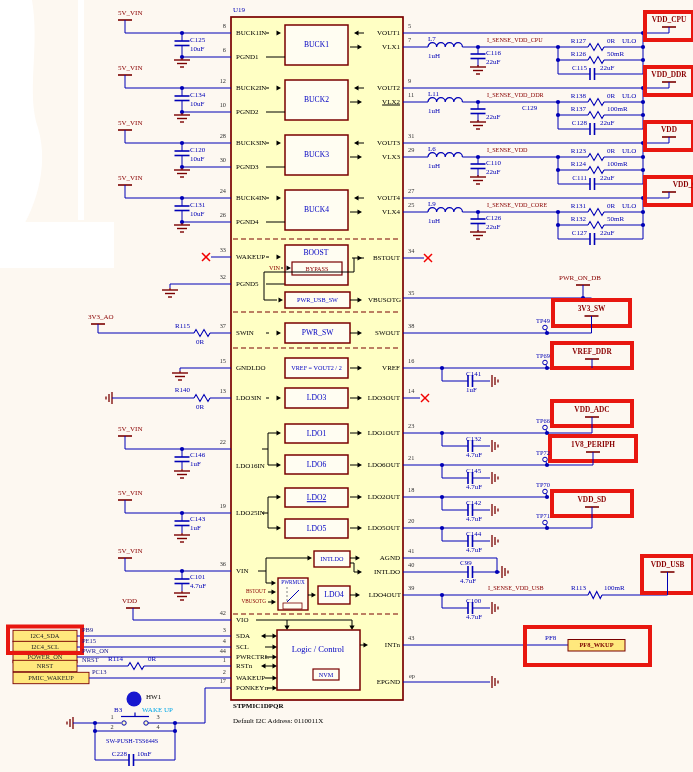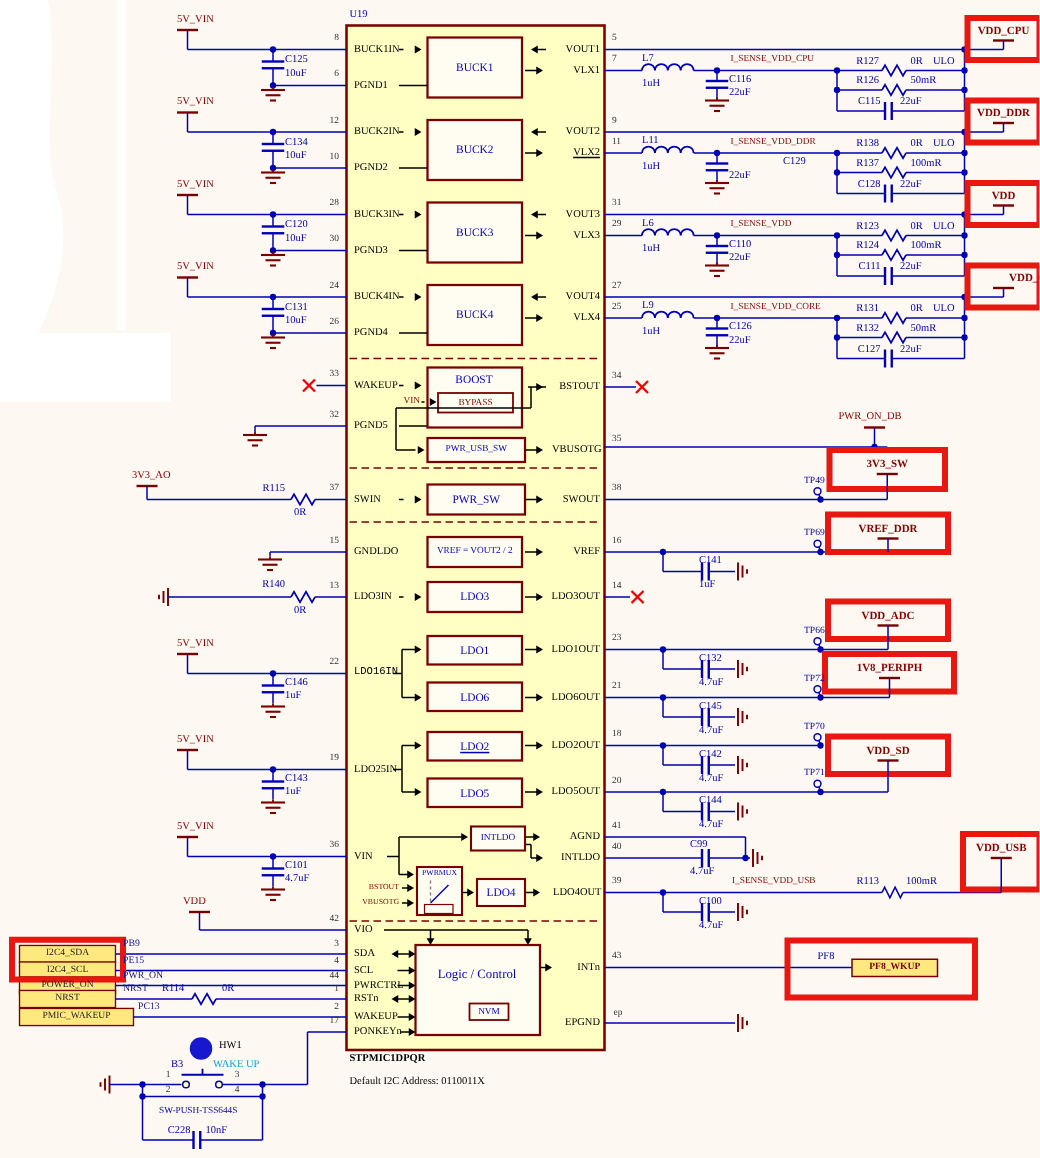--- a/index.html
+++ b/index.html
@@ -1040,21 +1040,21 @@
     <div class="t b" style="left: 196px; top: 407px;">0R</div>
     <div class="t p ar" style="left: 226px; top: 391px;">13</div>
     <div class="t k" style="left: 236px; top: 398px;">LDO3IN</div>
     <div class="t blk ac" style="left: 316.5px; top: 398px;">LDO3</div>
     <div class="t k ar" style="left: 400px; top: 398px;">LDO3OUT</div>
     <div class="t p" style="left: 408px; top: 391px;">14</div>
     <div class="t m" style="left: 118px; top: 429px;">5V_VIN</div>
     <div class="t b" style="left: 190px; top: 455px;">C146</div>
     <div class="t b" style="left: 190px; top: 464px;">1uF</div>
     <div class="t p ar" style="left: 226px; top: 442px;">22</div>
-    <div class="t k" style="left: 236px; top: 449px; font-family: Liberation Mono, monospace;">LDO16IN</div>
+    <div class="t k" style="left: 236px; top: 466px;">LDO16IN</div>
     <div class="t blk ac" style="left: 316.5px; top: 433.5px;">LDO1</div>
     <div class="t k ar" style="left: 400px; top: 433px;">LDO1OUT</div>
     <div class="t p" style="left: 408px; top: 426px;">23</div>
     <div class="t b" style="left: 466px; top: 439px;">C132</div>
     <div class="t b" style="left: 466px; top: 455px;">4.7uF</div>
     <div class="t tp" style="left: 536px; top: 421px;">TP66</div>
     <div class="t net ac" style="left: 592px; top: 410px;">VDD_ADC</div>
     <div class="t blk ac" style="left: 316.5px; top: 464.5px;">LDO6</div>
     <div class="t k ar" style="left: 400px; top: 465px;">LDO6OUT</div>
     <div class="t p" style="left: 408px; top: 458px;">21</div>

